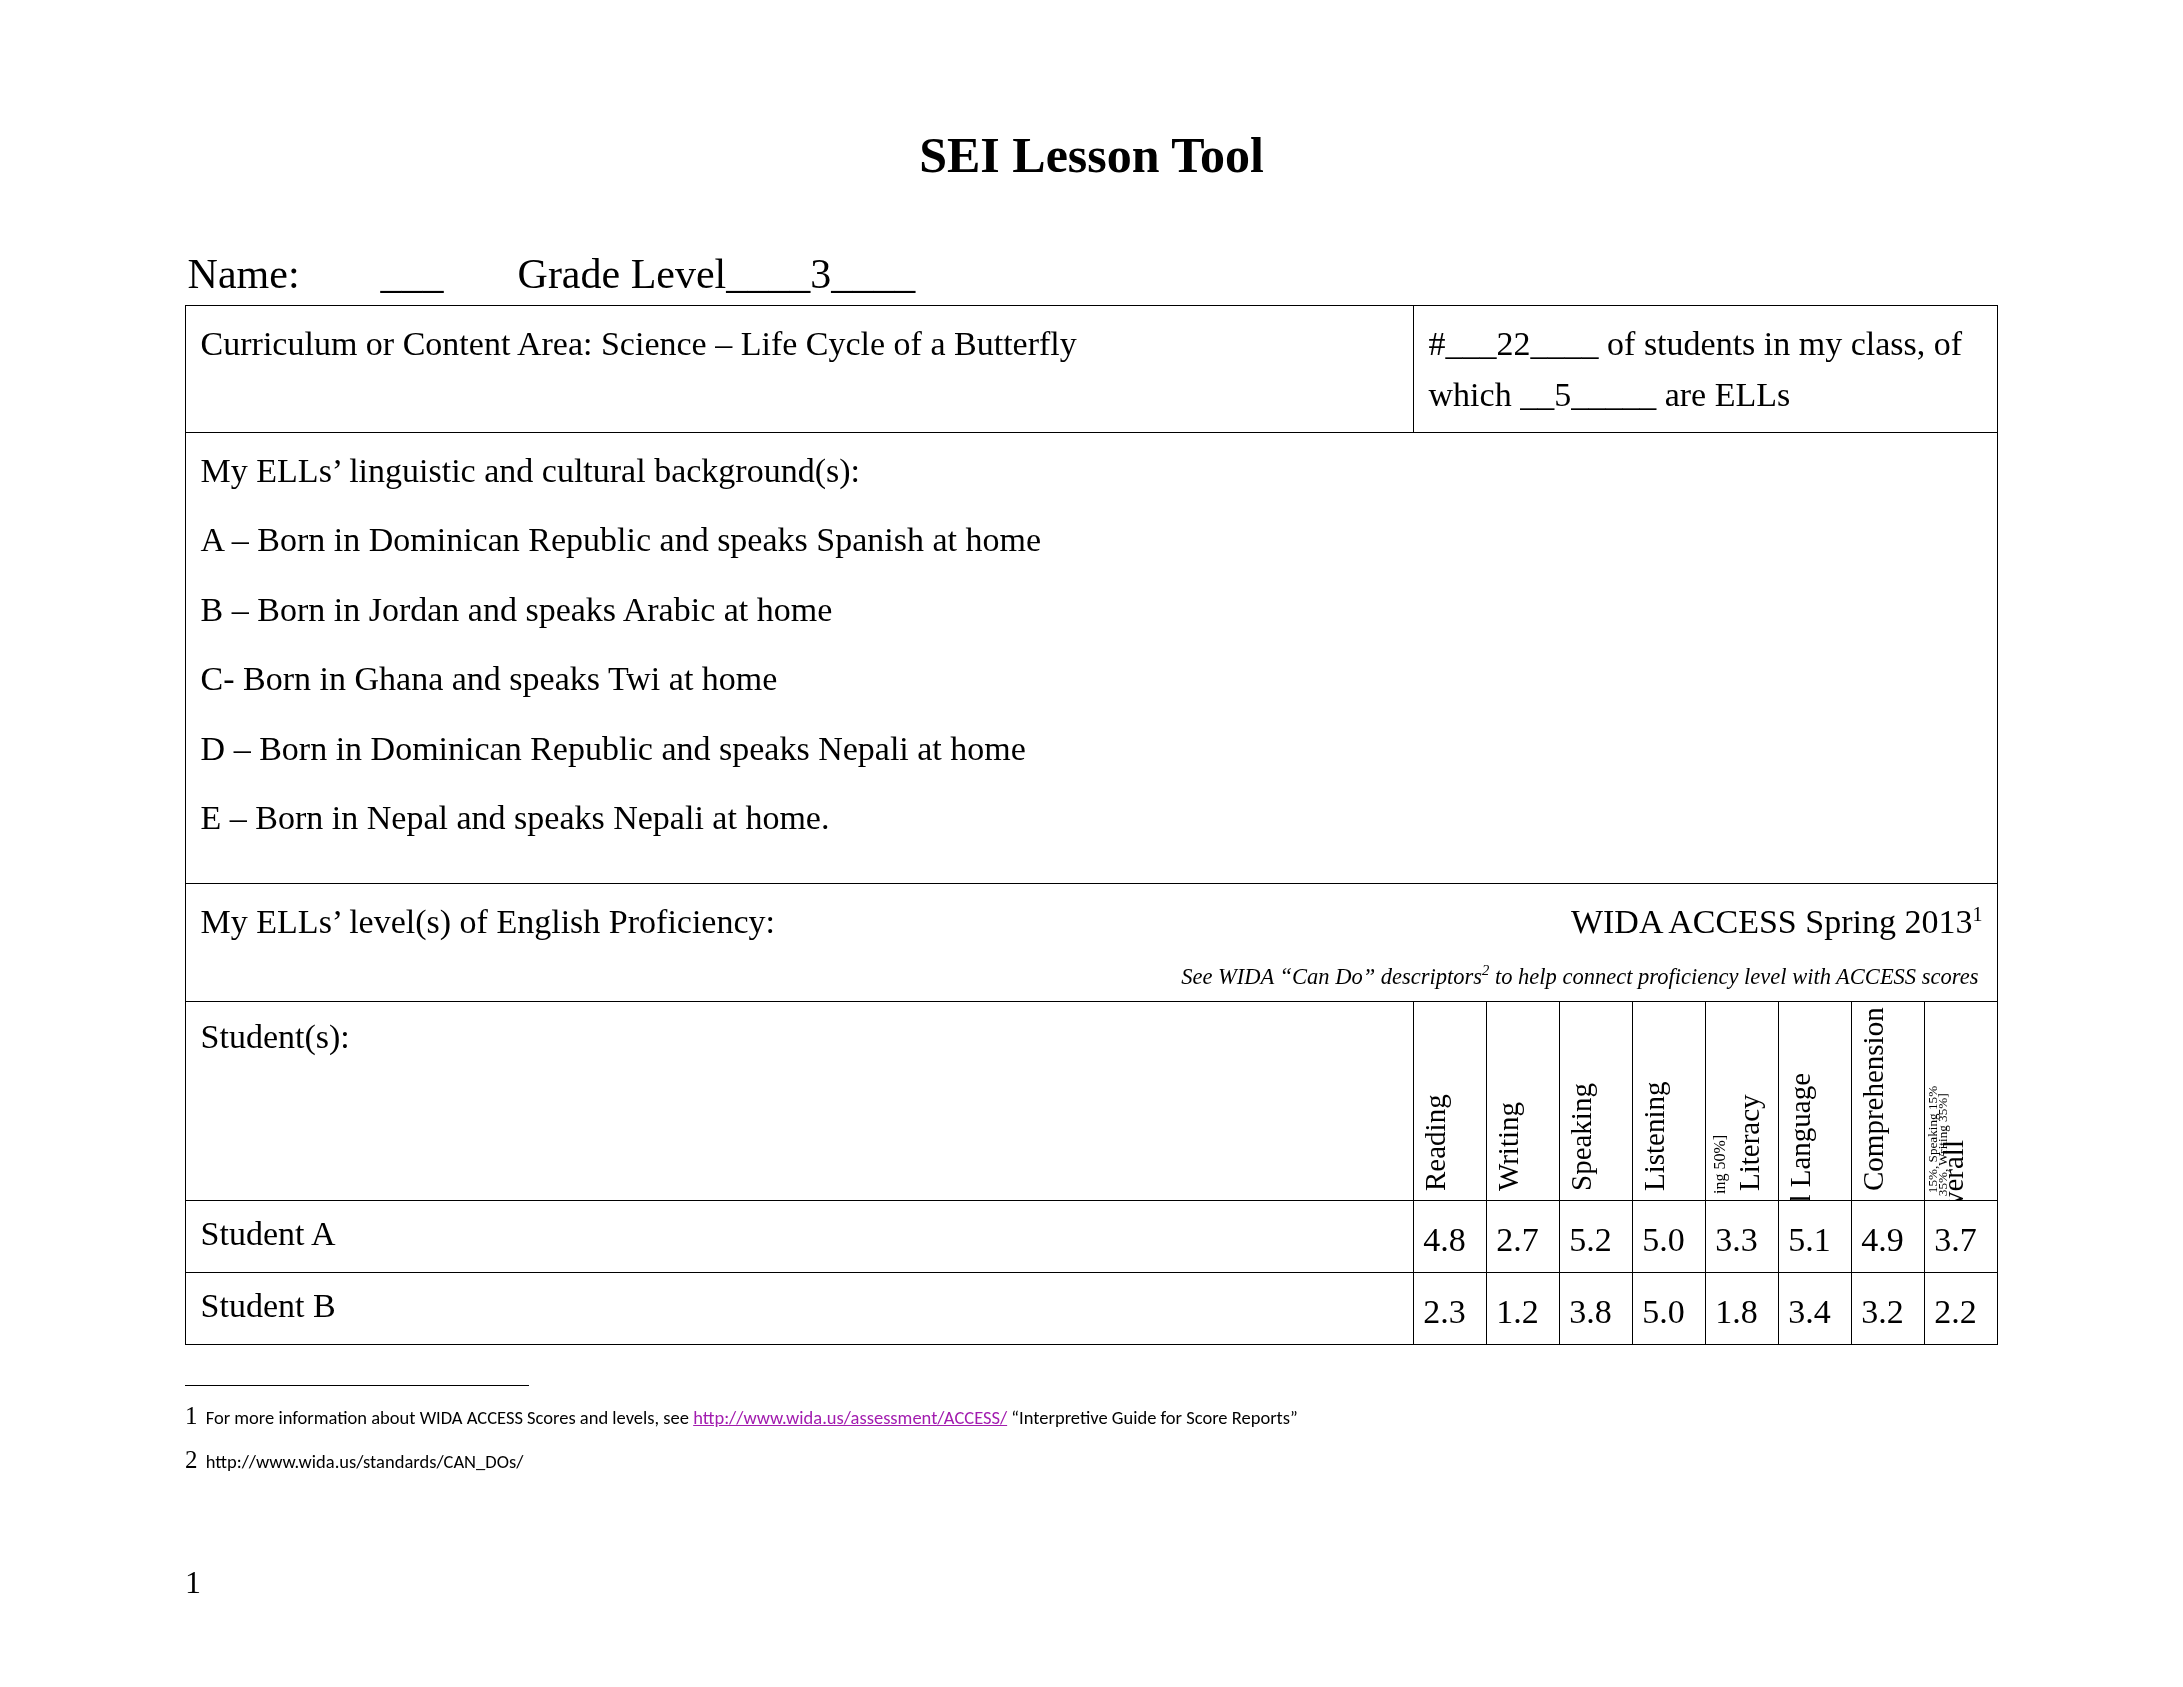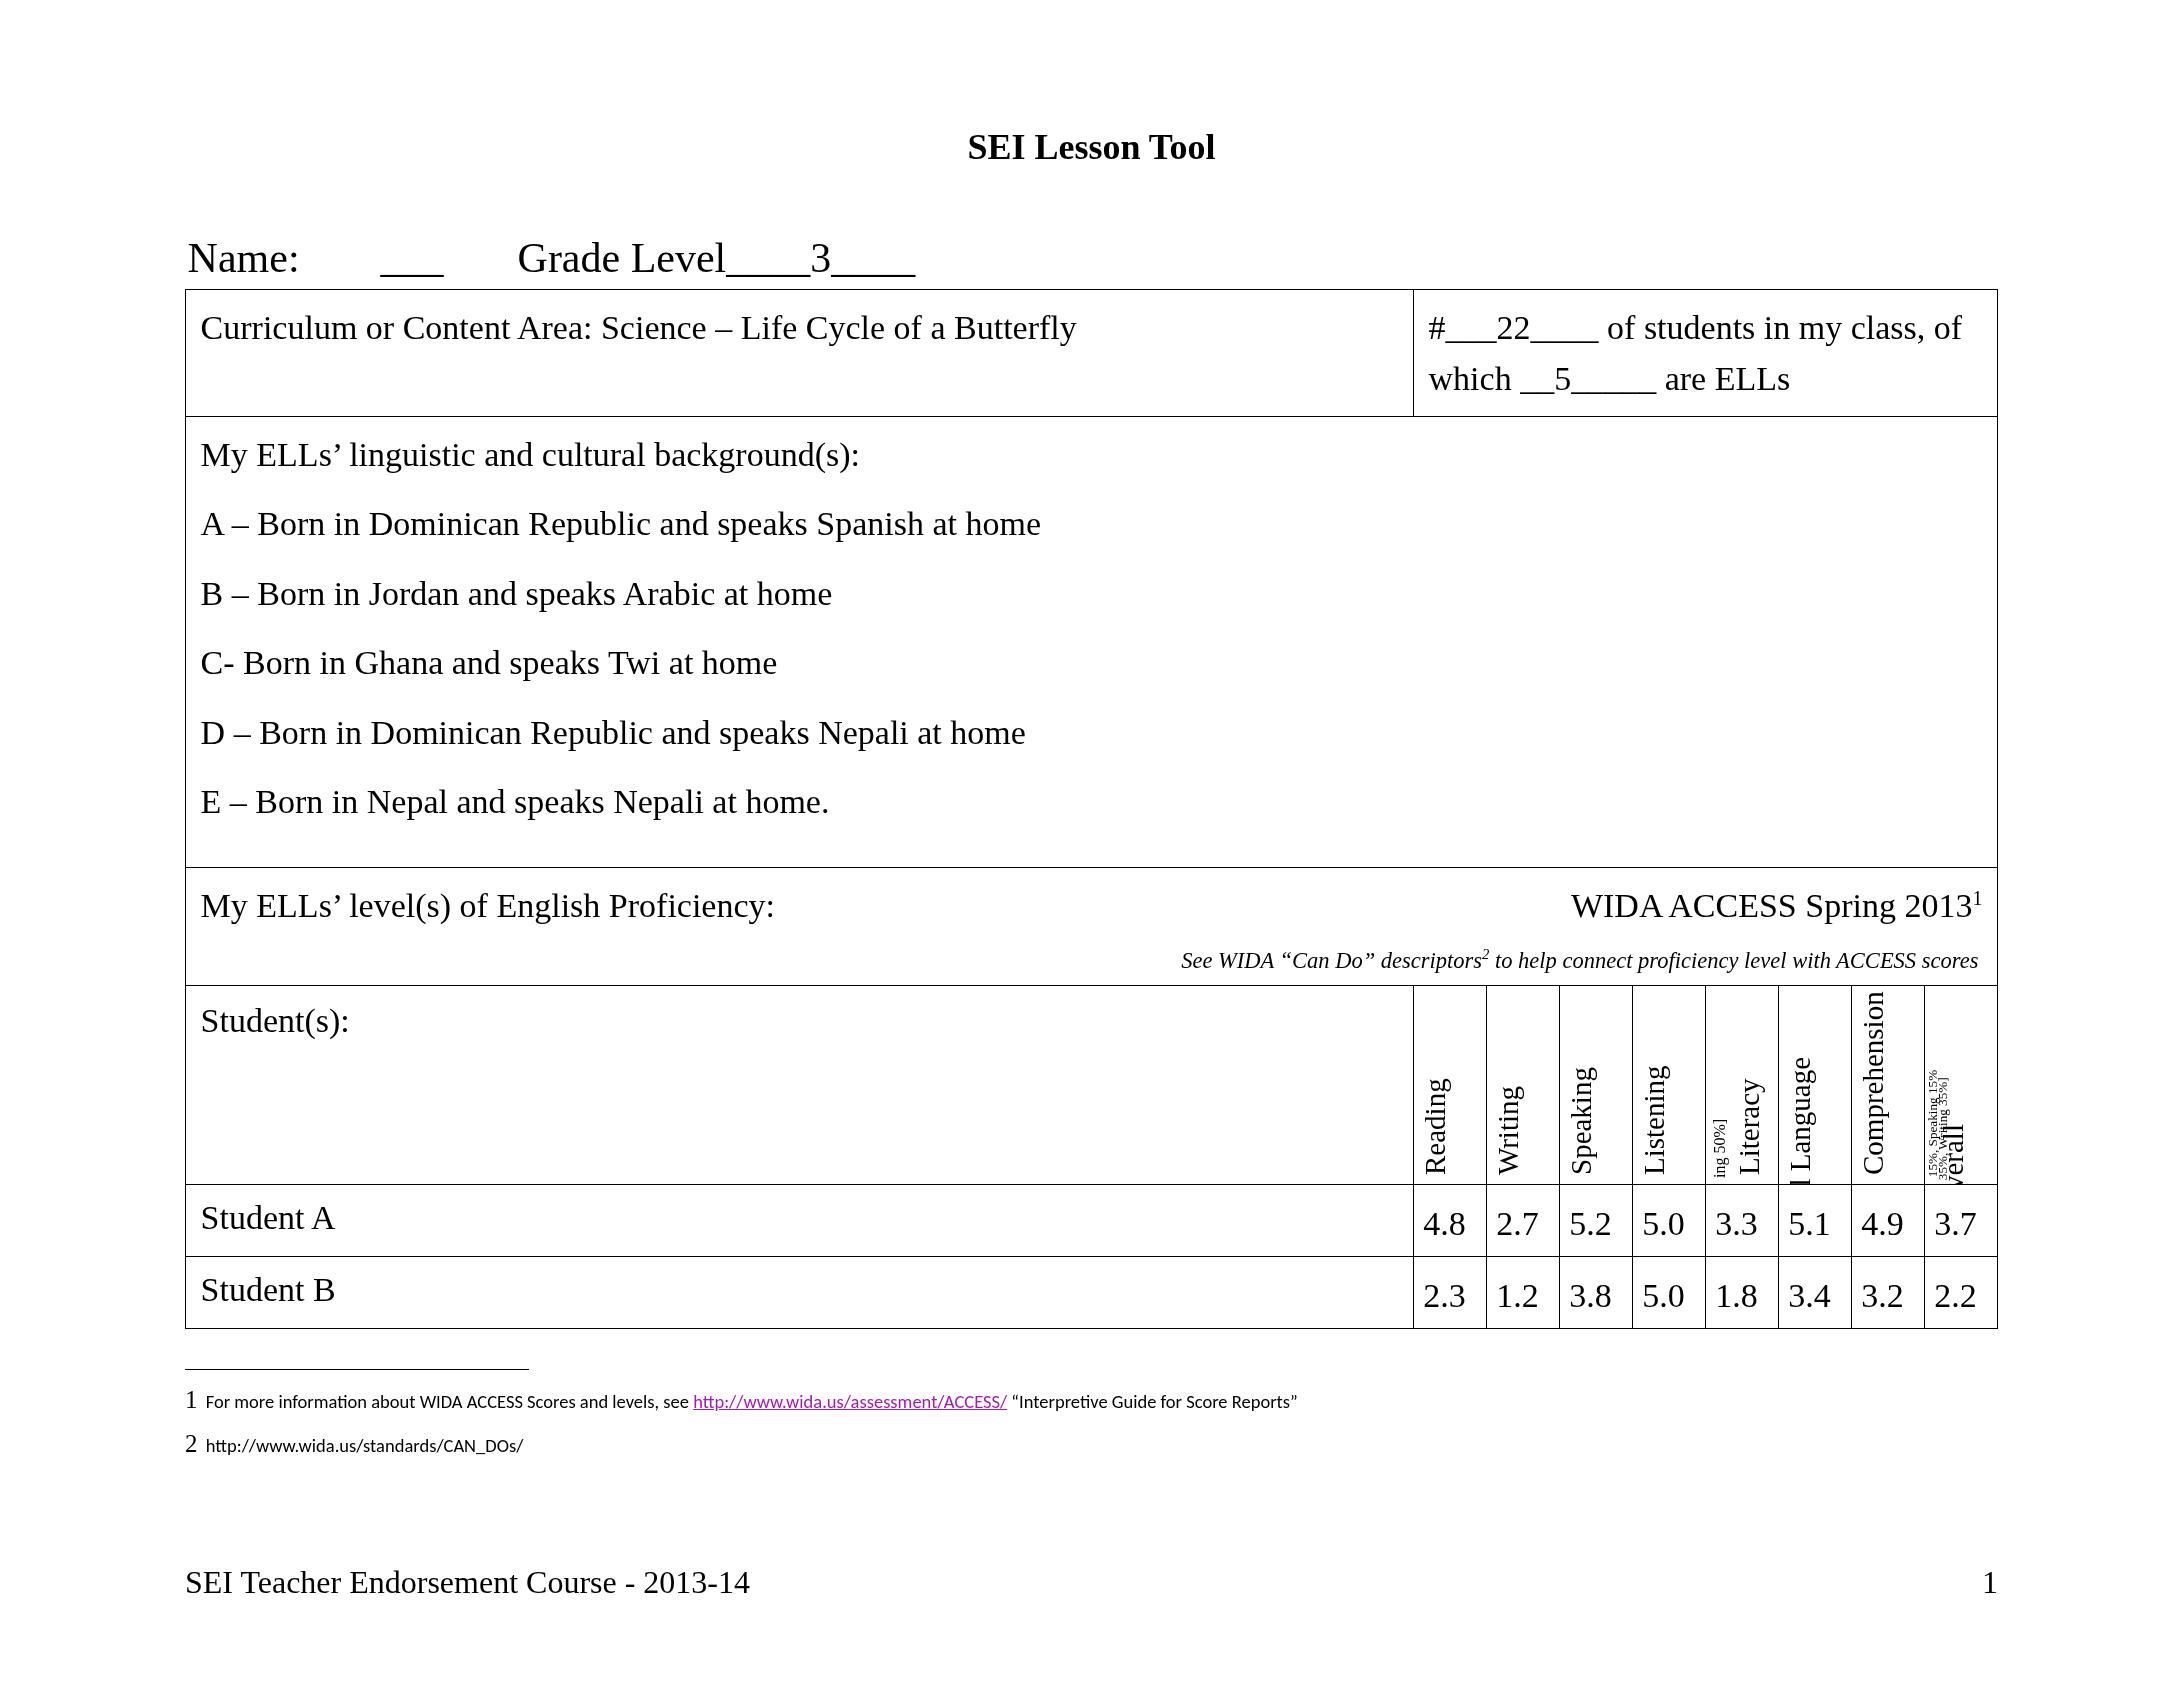--- a/index.html
+++ b/index.html
@@ -15,21 +15,21 @@
   .page {
     position: relative;
     width: 2183px;
     height: 1687px;
     box-sizing: border-box;
     padding: 126px 185px 79px 185px;
   }
   .title {
     text-align: center;
     font-weight: bold;
-    font-size: 36px;
+    font-size: 50px;
     margin-bottom: 66px;
   }
   .nameline {
     font-size: 42px;
     margin-bottom: 6.6px;
     padding-left: 2.6px;
   }
   .nameline .lbl { display:inline-block; }
   .nameline .gap1 { display:inline-block; width:60px; }
   .nameline .gap2 { display:inline-block; width:53px; }
@@ -267,18 +267,17 @@
 
   <hr class="fn-rule">
   <p class="fn">
     <span class="num">1</span><span> For more information about WIDA ACCESS Scores and levels, see  </span><a>http://www.wida.us/assessment/ACCESS/</a><span> “Interpretive Guide for Score Reports”</span>
   </p>
   <p class="fn">
     <span class="num">2</span><span> http://www.wida.us/standards/CAN_DOs/</span>
   </p>
 
   <div class="footer">
-    <span>SEI Teacher Endorsement Course  -  2013-14</span>
     <span>1</span>
   </div>
 
 </div>
 
 
 </body></html>

